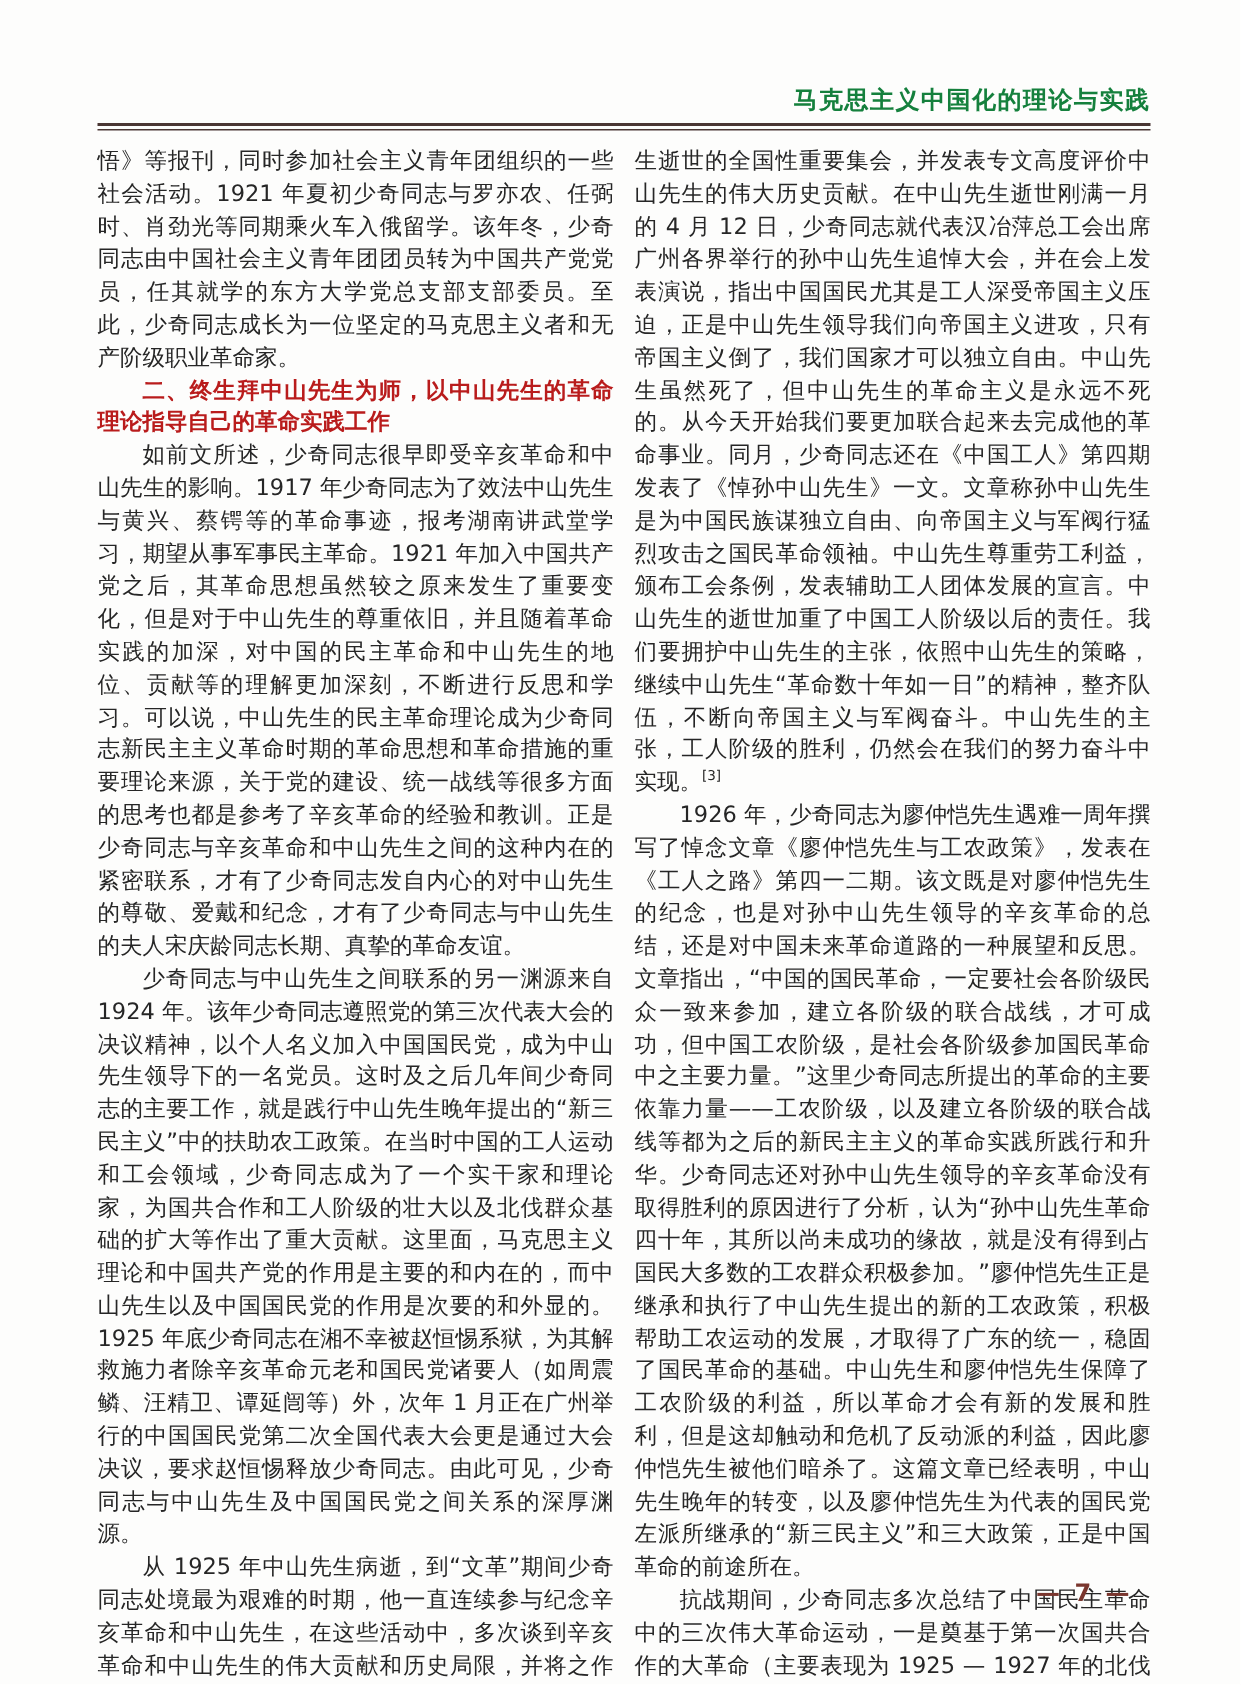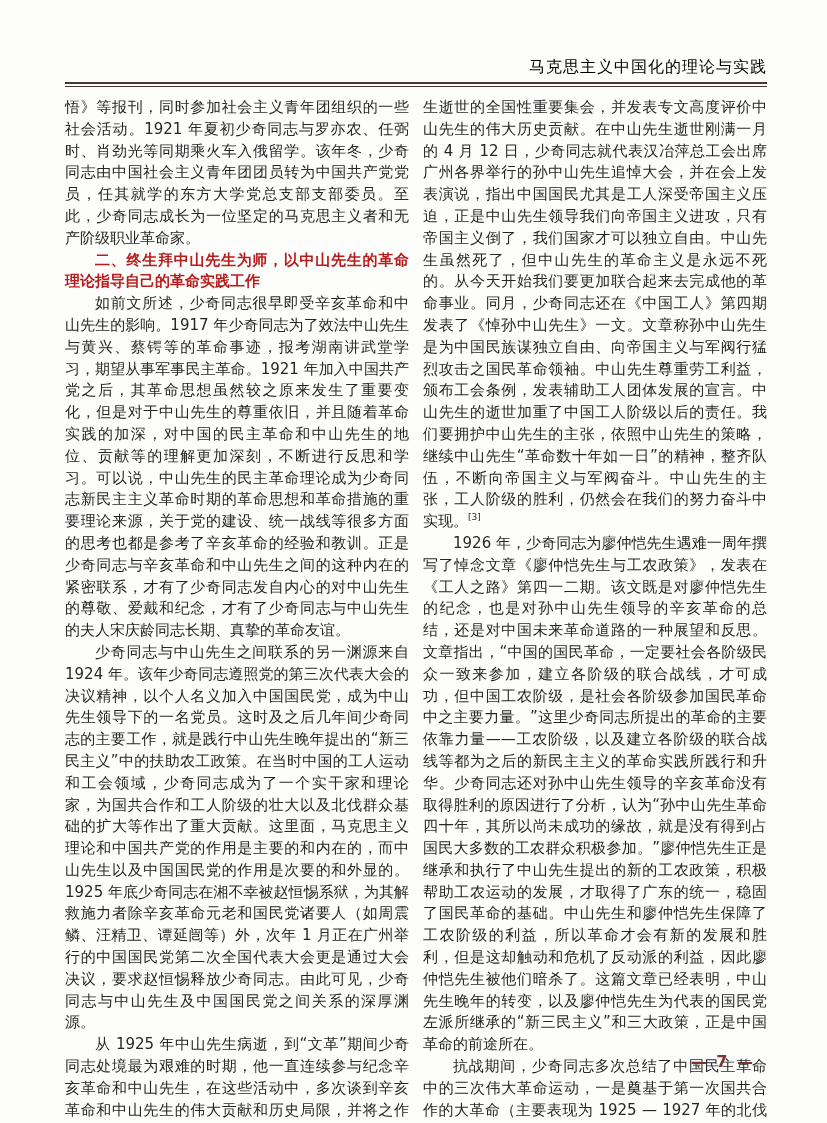--- a/index.html
+++ b/index.html
@@ -18,23 +18,23 @@
   }
   .page-inner {
     position: absolute;
     left: 65px;
     top: 55px;
     width: 702px;
   }
   .running-title {
     text-align: right;
     font-size: 16px;
-    font-weight: 400;
+    font-weight: 700;
     letter-spacing: 1px;
-    color: #000000;
+    color: #15803d;
     line-height: 24px;
   }
   .header-rule {
     margin-top: 3px;
     height: 2px;
     border-top: 2px solid #4a3734;
     border-bottom: 1px solid #4a3734;
   }
   .columns {
     display: flex;

